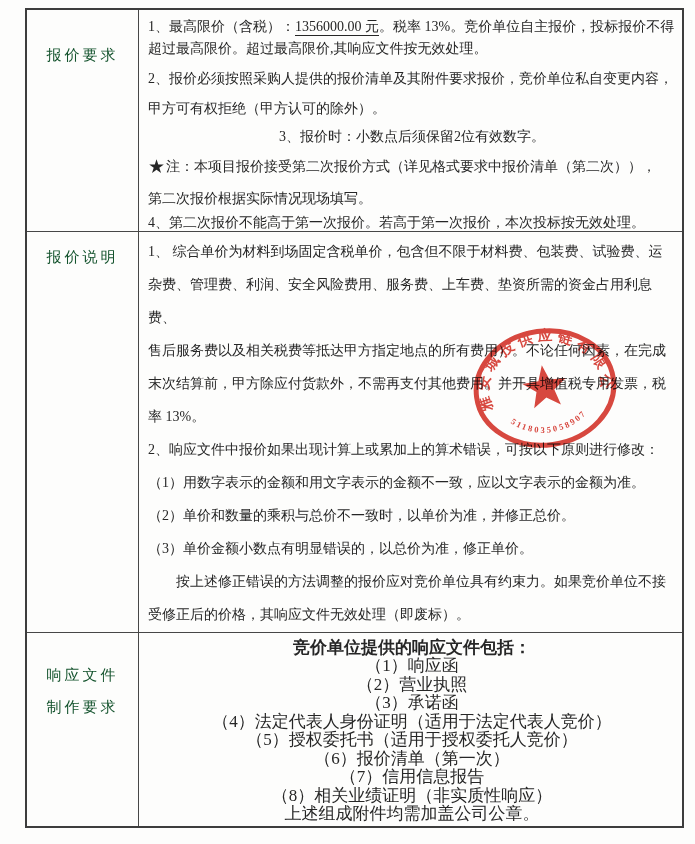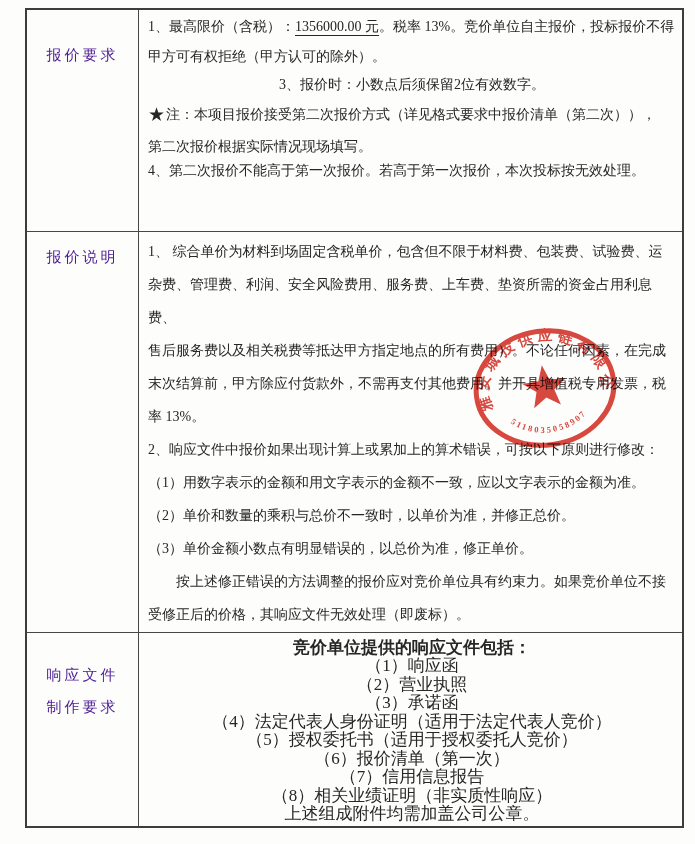--- a/index.html
+++ b/index.html
@@ -12,21 +12,21 @@
   .doc-table {
     position:absolute; left:25px; top:8px; width:659px; height:820px;
     border:2px solid #3d3d3d; display:flex; flex-direction:column; background:transparent;
   }
   .t-row { display:flex; border-bottom:1px solid #474747; }
   .t-row.row3 { border-bottom:none; flex:1; }
   .row1 { height:222px; }
   .row2 { height:401px; }
   .t-label {
     width:112px; min-width:112px; border-right:1px solid #474747;
-    text-align:center; font-size:15px; letter-spacing:3px; color:#4c1d95;
+    text-align:center; font-size:15px; letter-spacing:3px; color:#14532d;
   }
   .row1 .t-label { padding-top:36px; }
   .row2 .t-label { padding-top:16px; }
   .row3 .t-label { padding-top:26px; line-height:32px; }
   .t-content { flex:1; padding:0 6px 0 9px; overflow:hidden; font-size:14px; }
   .r1 { padding-top:6px; }
   .r1 .ln { line-height:22px; }
   .mt8 { margin-top:8px; } .mt6 { margin-top:6px;text-align:center; } .mt10 { margin-top:10px; } .mt2 { margin-top:2px; } .mt4 { }
   .bold { font-weight:normal; }
   .u-amount { border-bottom:1px solid #262626; padding-bottom:1px; }
@@ -47,20 +47,22 @@
 </style>
 </head>
 <body>
 
 <div class="doc-table">
 
   <div class="t-row row1">
     <div class="t-label">报价要求</div>
     <div class="t-content r1">
       <div class="ln"><span>1、最高限价（含税）：</span><span class="u-amount">1356000.00 元</span><span>。税率 13%。竞价单位自主报价，投标报价不得</span></div>
+      <div class="ln">超过最高限价。超过最高限价,其响应文件按无效处理。</div>
+      <div class="ln mt8">2、报价必须按照采购人提供的报价清单及其附件要求报价，竞价单位私自变更内容，</div>
       <div class="ln mt8">甲方可有权拒绝（甲方认可的除外）。</div>
       <div class="ln mt6">3、报价时：小数点后须保留2位有效数字。</div>
       <div class="ln mt8 bold"><span class="star-glyph">★</span><span>注：本项目报价接受第二次报价方式（详见格式要求中报价清单（第二次）），</span></div>
       <div class="ln mt10 bold">第二次报价根据实际情况现场填写。</div>
       <div class="ln mt2">4、第二次报价不能高于第一次报价。若高于第一次报价，本次投标按无效处理。</div>
     </div>
   </div>
 
   <div class="t-row row2">
     <div class="t-label">报价说明</div>

